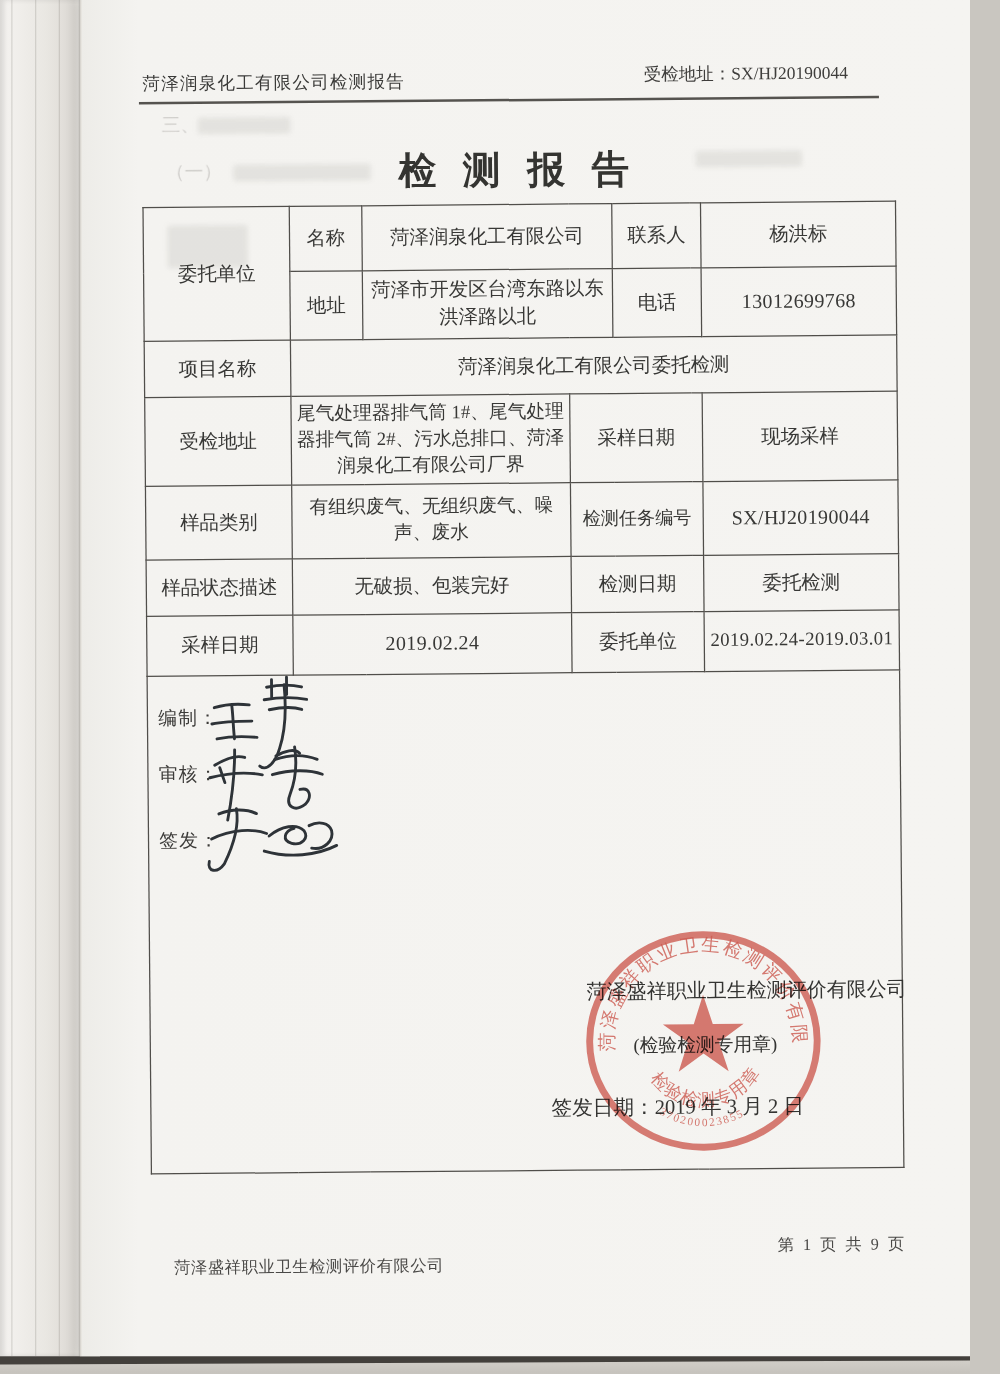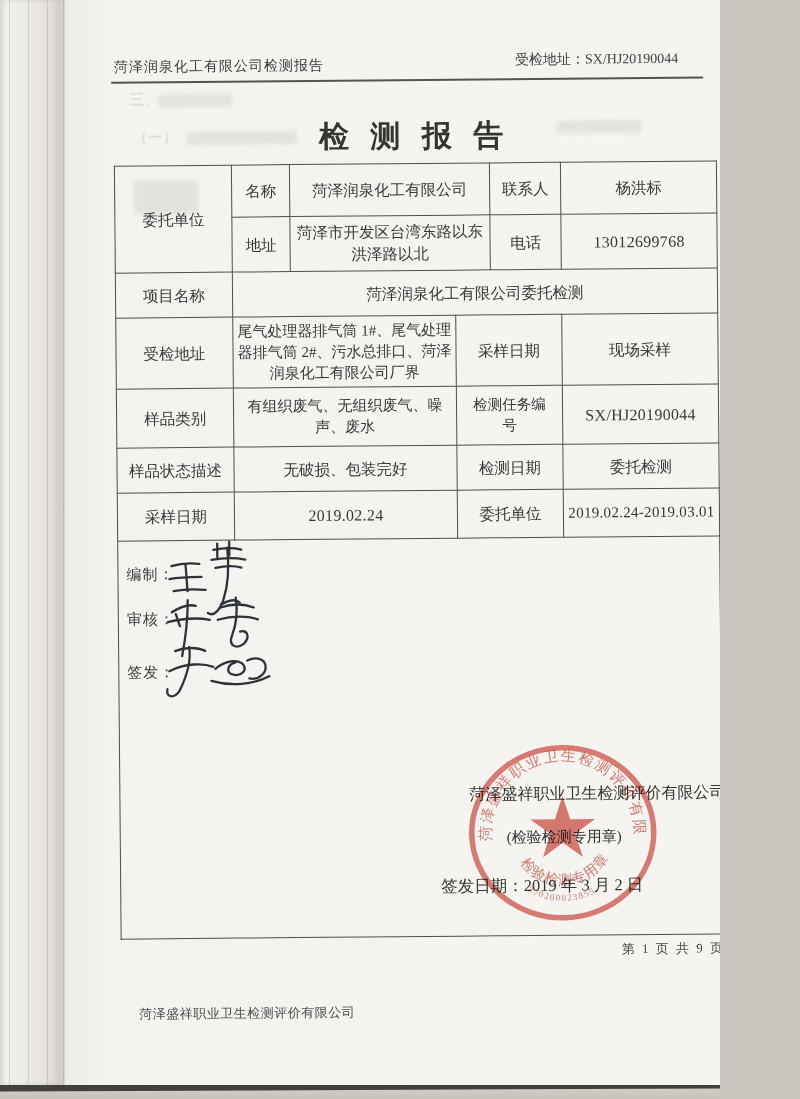--- a/index.html
+++ b/index.html
@@ -1,18 +1,18 @@
 <!DOCTYPE html>
 <html><head>
 <meta charset="utf-8">
 <style>
   html,body{margin:0;padding:0;}
   body{width:800px;height:1099px;overflow:hidden;background:#c9c6c0;
        font-family:"Liberation Serif","DejaVu Serif",serif;color:#3a3a38;}
-  .scan{position:absolute;left:0;top:0;width:720px;height:1099px;overflow:hidden;}
+  .scan{position:absolute;left:0;top:0;width:776px;height:1099px;overflow:hidden;}
 
   
   .desk{position:absolute;left:0;right:0;bottom:0;height:16px;background:linear-gradient(180deg,#d8d5cf,#c5c2bc);}
   .paper-edge-line{position:absolute;left:-10px;right:-10px;bottom:9px;height:7px;background:#44413d;transform:rotate(-0.25deg);}
   .edge-stack{position:absolute;left:0;top:0;bottom:14px;width:80px;
       background:linear-gradient(90deg,#f1efec 0%,#f3f1ee 8%,#eeece8 26%,#e9e7e2 46%,#e2dfda 62%,#d9d6d1 74%,#e6e4df 82%,#eceae6 100%);
       box-shadow:inset 3px 0 4px rgba(0,0,0,.10);}
   .edge-line{position:absolute;top:0;bottom:0;width:1px;background:rgba(140,135,128,.28);}
   .sheet-lines{position:absolute;left:0;right:0;bottom:14px;height:8px;
       background:repeating-linear-gradient(180deg,#e8e6e1 0 2px,#d4d1cb 2px 3px);}
@@ -47,21 +47,21 @@
   .bigwrap{position:relative;width:100%;height:393px;}
 
   .sig-label{position:absolute;font-size:15px;letter-spacing:1px;color:#3c3b39;font-family:Liberation Mono, monospace;}
   .sig{position:absolute;}
   .sig path{fill:none;stroke-linecap:round;stroke-linejoin:round;}
 
   .stamp-line{position:absolute;color:#343432;white-space:nowrap;}
   .seal{position:absolute;left:338px;top:198px;mix-blend-mode:multiply;opacity:.88;}
 
   .ftr-left{position:absolute;left:135px;top:1003px;font-size:13px;letter-spacing:.5px;color:#4a4947;}
-  .ftr-right{position:absolute;left:618px;top:942px;font-size:13px;letter-spacing:2px;color:#4a4947;}
+  .ftr-right{position:absolute;left:618px;top:989px;font-size:13px;letter-spacing:2px;color:#4a4947;}
 </style>
 </head>
 <body>
 
 <div class="scan">
 
   <div class="desk"></div>
   <div class="sheet-lines"></div>
   <div class="paper-edge-line"></div>
   <div class="edge-stack">
@@ -117,21 +117,21 @@
       </tr>
       <tr style="height:71px">
         <td>受检地址</td>
         <td colspan="2" style="font-size:15px;line-height:21px">尾气处理器排气筒 1#、尾气处理器排气筒 2#、污水总排口、菏泽润泉化工有限公司厂界</td>
         <td colspan="3">采样日期</td>
         <td>现场采样</td>
       </tr>
       <tr style="height:59px">
         <td>样品类别</td>
         <td colspan="2" style="font-size:15px;line-height:21px">有组织废气、无组织废气、噪声、废水</td>
-        <td colspan="3" style="font-size:14.5px;padding:2px 12px">检测任务编号</td>
+        <td colspan="3" style="font-size:14.5px;padding:2px 1px">检测任务编号</td>
         <td class="num">SX/HJ20190044</td>
       </tr>
       <tr style="height:45px">
         <td>样品状态描述</td>
         <td colspan="2">无破损、包装完好</td>
         <td colspan="3">检测日期</td>
         <td>委托检测</td>
       </tr>
       <tr style="height:48px">
         <td>采样日期</td>

